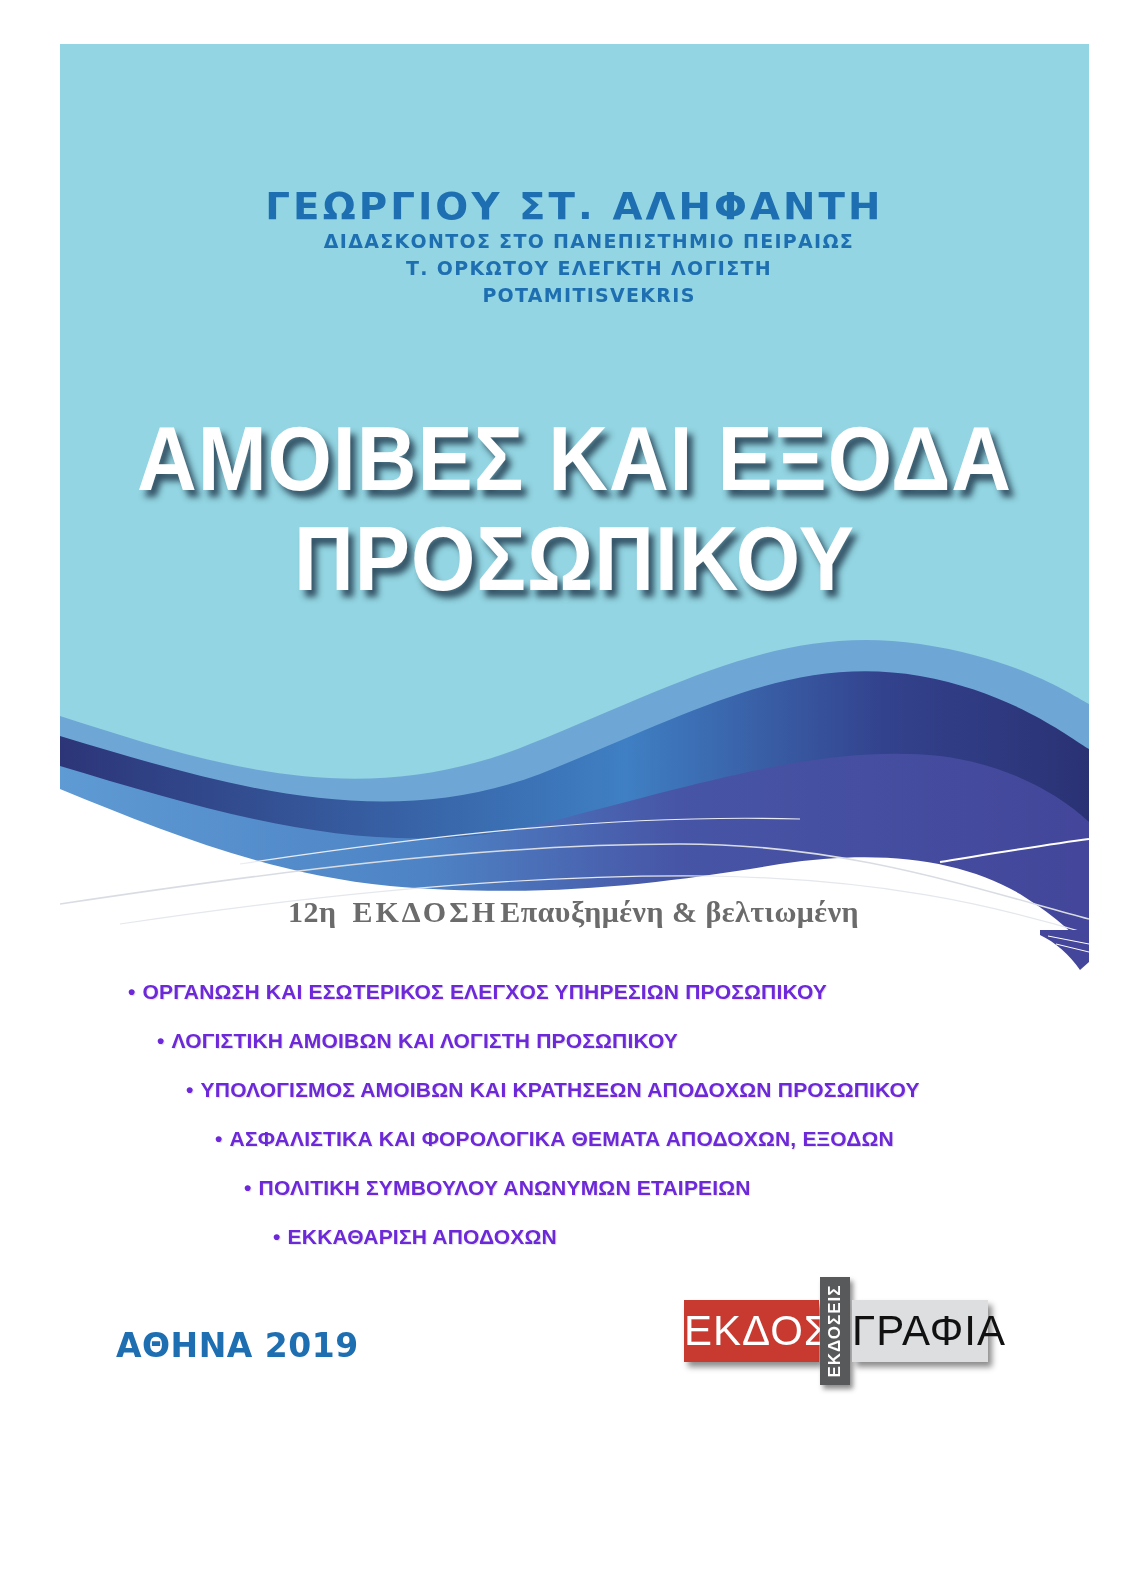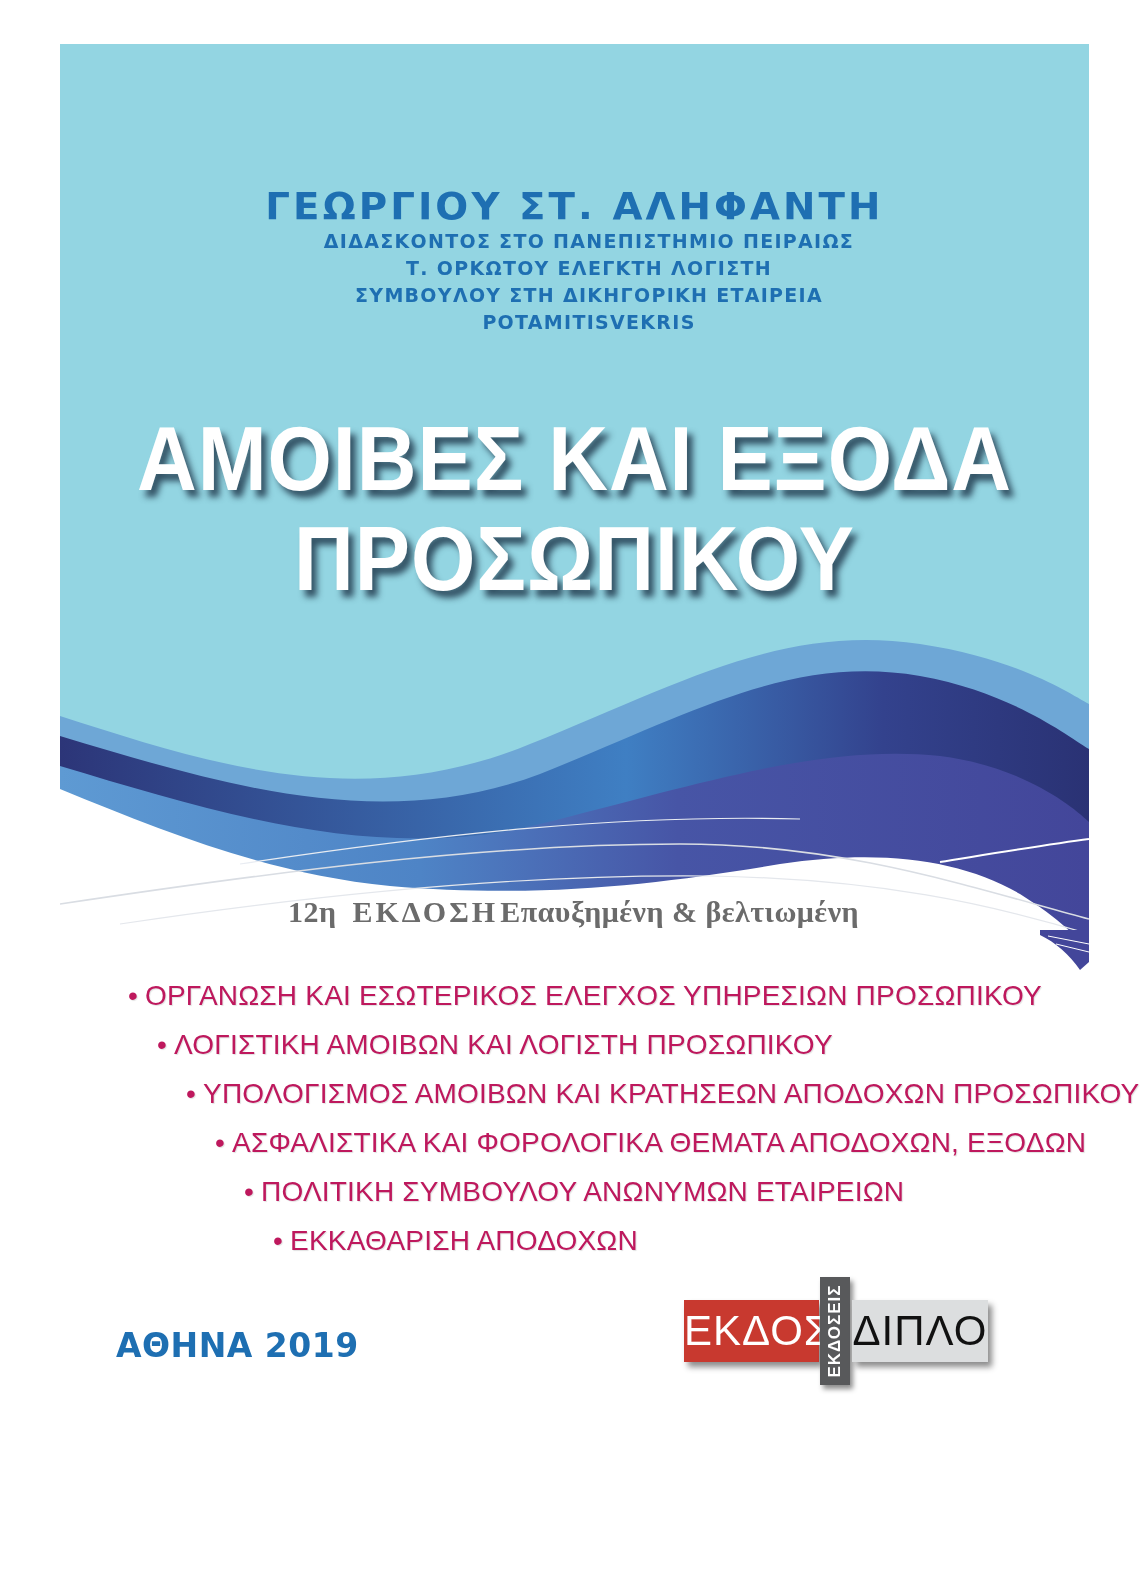--- a/index.html
+++ b/index.html
@@ -83,24 +83,24 @@
     .edition .ed-word { margin-right: 2px; letter-spacing: 3px; }
     .topics {
       position: absolute;
       left: 0;
       top: 980px;
       width: 1147px;
     }
     .topic {
       position: absolute;
       white-space: nowrap;
-      color: #be185d;
-      font-family: "Liberation Sans", sans-serif;
-      font-weight: normal;
-      font-size: 28px;
+      color: #6d28d9;
+      font-family: "Liberation Sans", sans-serif;
+      font-weight: bold;
+      font-size: 21px;
       letter-spacing: 0.2px;
       text-shadow: 1px 1px 1px rgba(0,0,0,0.12);
     }
     .topic .bullet { margin-right: 7px; }
     .place-year {
       position: absolute;
       left: 116px;
       top: 1326px;
       color: #1e6fb2;
       font-family: "DejaVu Sans", sans-serif;
@@ -198,21 +198,20 @@
     <path d="M0,860 C200,830 420,800 620,800 C780,800 900,840 1029,875" stroke="#d9dde3" stroke-width="1.5" fill="none"></path>
     <path d="M60,880 C260,850 470,830 650,832 C820,835 930,860 1029,890" stroke="#e4e7ec" stroke-width="1.2" fill="none"></path>
     <path d="M180,820 C380,790 560,770 740,775" stroke="#e8ecf2" stroke-width="1.2" fill="none"></path>
     <path d="M880,818 C930,810 990,800 1029,795" stroke="#ffffff" stroke-width="2" fill="none"></path>
   </svg>
 
   <div class="author-block">
     <div class="author-name">ΓΕΩΡΓΙΟΥ ΣΤ. ΑΛΗΦΑΝΤΗ</div>
     <div class="author-line">ΔΙΔΑΣΚΟΝΤΟΣ ΣΤΟ ΠΑΝΕΠΙΣΤΗΜΙΟ ΠΕΙΡΑΙΩΣ</div>
     <div class="author-line">Τ. ΟΡΚΩΤΟΥ ΕΛΕΓΚΤΗ ΛΟΓΙΣΤΗ</div>
-    <div class="author-line">ΣΥΜΒΟΥΛΟΥ ΣΤΗ ΔΙΚΗΓΟΡΙΚΗ ΕΤΑΙΡΕΙΑ</div>
     <div class="author-line">POTAMITISVEKRIS</div>
   </div>
 
   <div class="main-title">
     <div>ΑΜΟΙΒΕΣ ΚΑΙ ΕΞΟΔΑ</div>
     <div>ΠΡΟΣΩΠΙΚΟΥ</div>
   </div>
 </div>
 
 <svg style="position:absolute;left:1040px;top:930px;width:49px;height:40px;" viewBox="0 0 49 40">
@@ -246,14 +245,14 @@
   </div>
 </div>
 
 <div class="place-year">ΑΘΗΝΑ 2019</div>
 
 <div class="publisher-logo">
   <div class="logo-red">ΕΚΔΟΣΗ</div>
   <div class="logo-gray-bar">
     <span>ΕΚΔΟΣΕΙΣ</span>
   </div>
-  <div class="logo-light">ΔΙΠΛΟ</div>
+  <div class="logo-light">ΓΡΑΦΙΑ</div>
 </div>
 
 </body></html>

